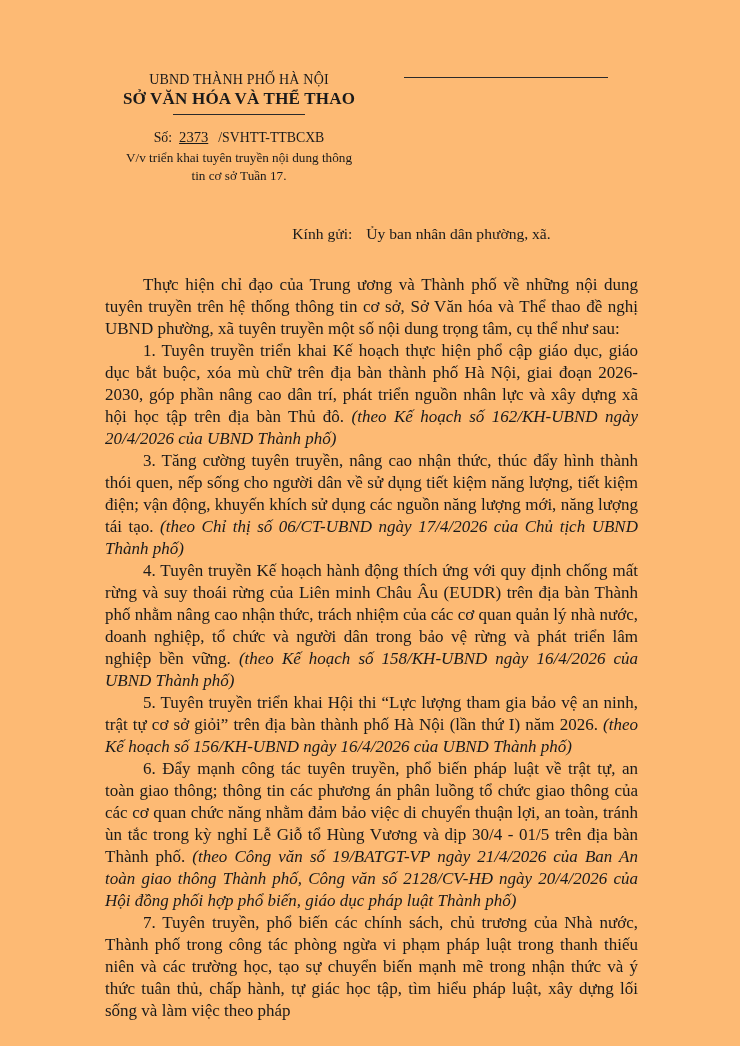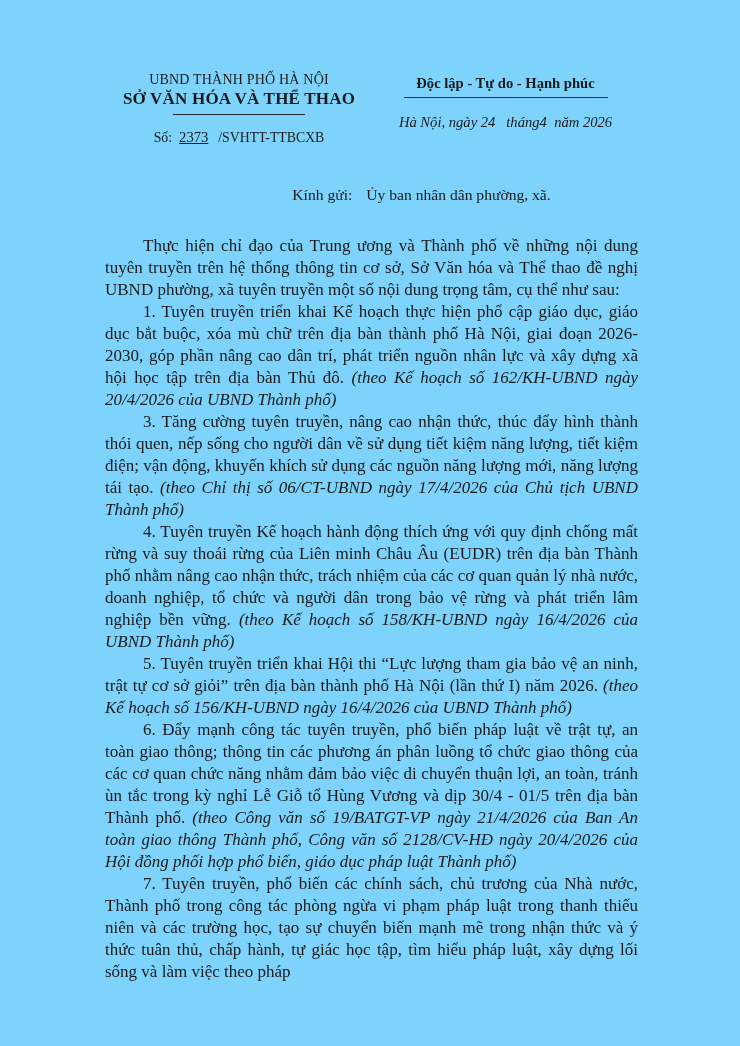--- a/index.html
+++ b/index.html
@@ -4,21 +4,21 @@
 <style>
   html, body {
     margin: 0;
     padding: 0;
     background: #ffffff;
   }
   .page {
     position: relative;
     width: 740px;
     height: 1046px;
-    background: #7dd3fc;
+    background: #fdba74;
     font-family: "Liberation Serif", "DejaVu Serif", serif;
     color: #1a1a1a;
     box-sizing: border-box;
     padding: 72px 102px 0 105px;
     overflow: hidden;
   }
   
   .header {
     display: flex;
     align-items: flex-start;
@@ -115,26 +115,25 @@
 
     <div class="header-left">
       <div class="issuer1">UBND THÀNH PHỐ HÀ NỘI</div>
       <div class="issuer2">SỞ VĂN HÓA VÀ THỂ THAO</div>
       <div class="rule rule-left"></div>
 
       <div class="doc-number">
         <span class="num-prefix">Số:</span><span class="num-value">2373</span><span class="num-suffix">/SVHTT-TTBCXB</span>
       </div>
 
+      <div class="subject">V/v triển khai tuyên truyền nội dung thông tin cơ sở Tuần 17.</div>
     </div>
 
     <div class="header-right">
-      <div class="nat2">Độc lập - Tự do - Hạnh phúc</div>
       <div class="rule rule-right"></div>
-      <div class="place-date">Hà Nội, ngày 24   tháng4  năm 2026</div>
     </div>
 
   </div>
 
   <div class="salutation">
     <span class="label">Kính gửi:</span><span class="recipient">Ủy ban nhân dân phường, xã.</span>
   </div>
 
   <div class="body-text">
       <p class="para"><span class="seg">Thực hiện chỉ đạo của Trung ương và Thành phố về những nội dung tuyên truyền trên hệ thống thông tin cơ sở, Sở Văn hóa và Thể thao đề nghị UBND phường, xã tuyên truyền một số nội dung trọng tâm, cụ thể như sau:</span></p>

